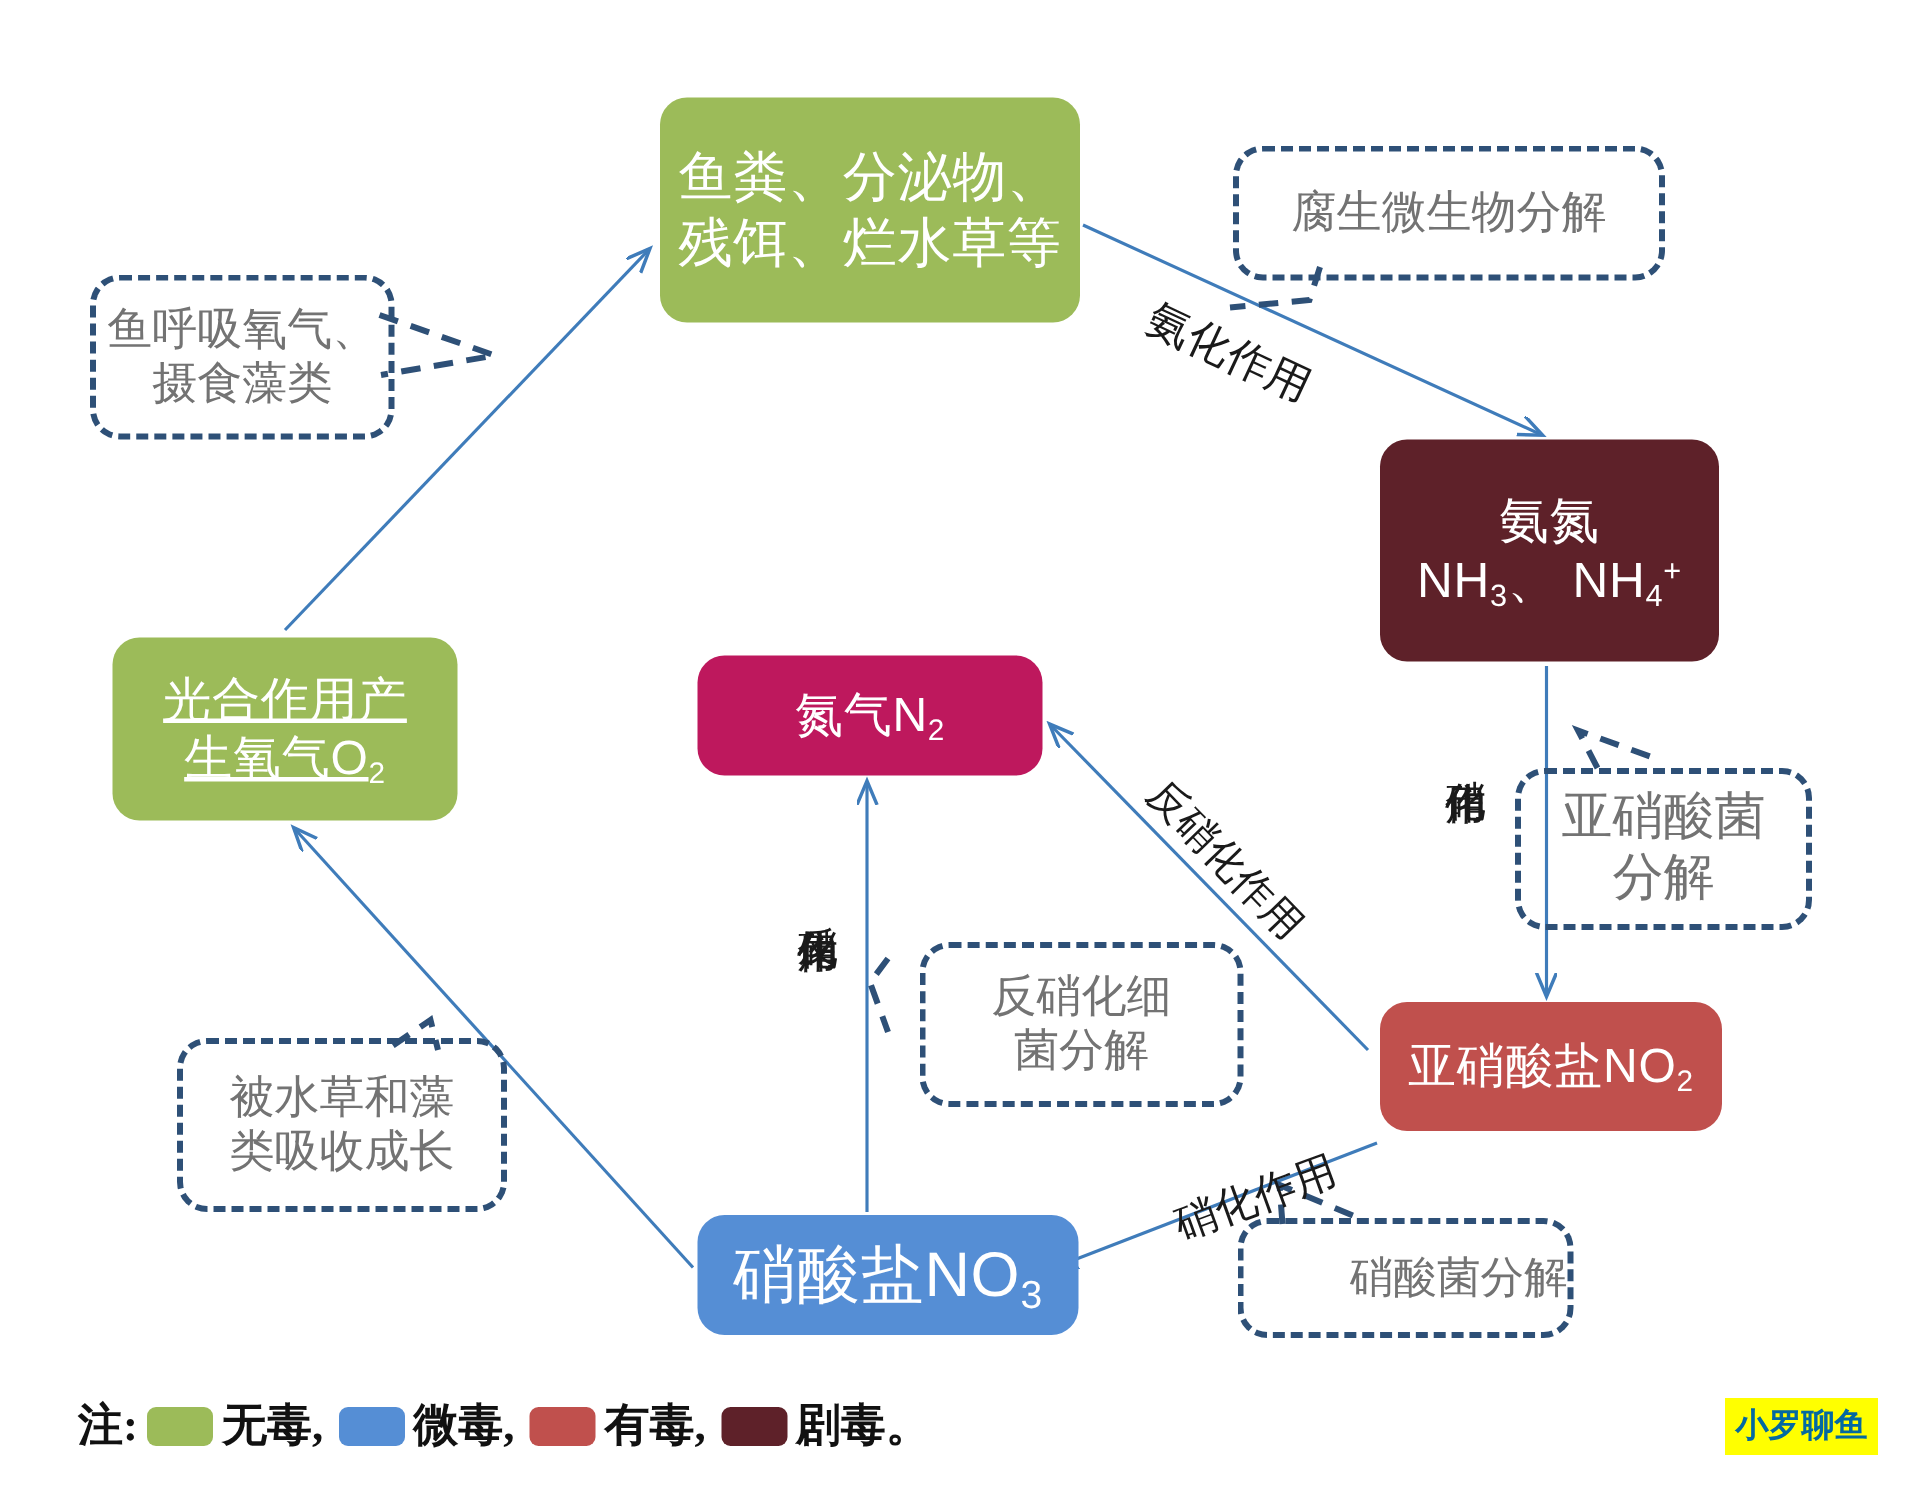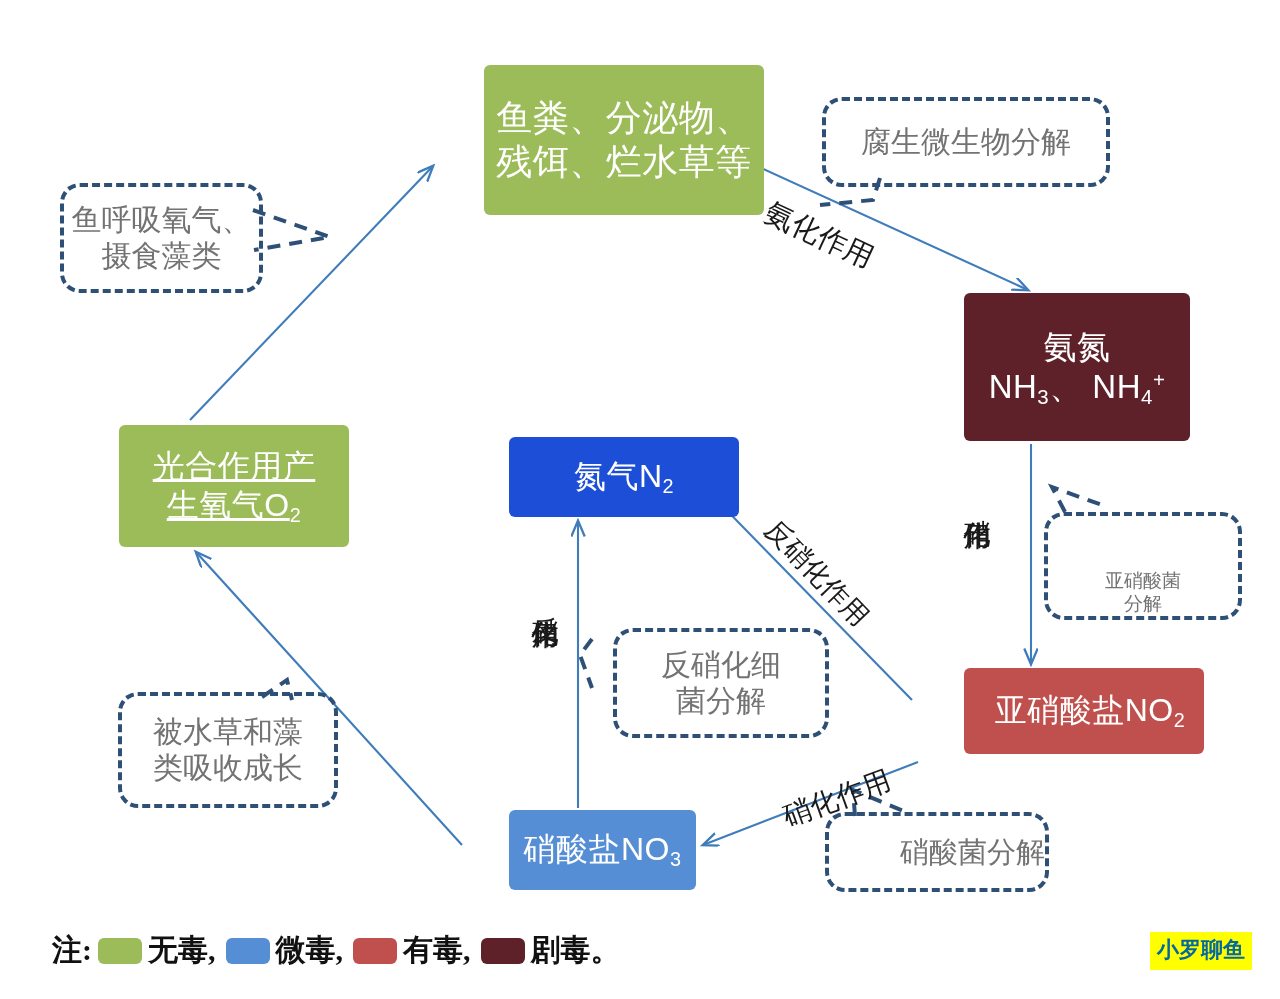--- a/index.html
+++ b/index.html
@@ -11,29 +11,28 @@
     overflow:hidden;
   }
   #stage{position:relative;width:1280px;height:999px;}
 
   
   #edges{position:absolute;left:0;top:0;width:1280px;height:999px;}
 
   
   .node{
     position:absolute;
-    border-radius:6px;
+    border-radius:18px;
     color:#ffffff;
     display:flex;align-items:center;justify-content:center;
     text-align:center;
     line-height:1.22;
     letter-spacing:0.5px;
     font-weight:400;
     z-index:3;
-    margin-left:44px;
   }
   .node .inner{padding:0 6px;}
   .node sub{font-size:0.62em;vertical-align:baseline;position:relative;top:0.28em;}
   .node sup{font-size:0.62em;vertical-align:baseline;position:relative;top:-0.52em;}
 
   
   .callout{
     position:absolute;
     border:4px dashed #2e5077;
     border-radius:20px;
@@ -133,33 +132,33 @@
     </div>
   </div>
 
   <div class="node" style="left:75px;top:425px;width:230px;height:122px;background:#9cbb59;font-size:32px;text-decoration:underline;">
     <div class="inner">
       <span>光合作用产</span><br>
       <span>生氧气O<sub>2</sub></span>
     </div>
   </div>
 
-  <div class="node" style="left:465px;top:437px;width:230px;height:80px;background:#1d4ed8;font-size:32px;">
+  <div class="node" style="left:465px;top:437px;width:230px;height:80px;background:#be185d;font-size:32px;">
     <div class="inner">
       <span>氮气N<sub>2</sub></span>
     </div>
   </div>
 
-  <div class="node" style="left:920px;top:668px;width:228px;height:86px;background:#c0504d;font-size:32px;padding-left:12px;">
+  <div class="node" style="left:920px;top:668px;width:228px;height:86px;background:#c0504d;font-size:32px;">
     <div class="inner">
       <span>亚硝酸盐NO<sub>2</sub></span>
     </div>
   </div>
 
-  <div class="node" style="left:465px;top:810px;width:187px;height:80px;background:#558ed5;font-size:32px;">
+  <div class="node" style="left:465px;top:810px;width:254px;height:80px;background:#558ed5;font-size:42px;">
     <div class="inner">
       <span>硝酸盐NO<sub>3</sub></span>
     </div>
   </div>
 
   <svg class="callout-tail" style="left:0;top:0;width:1280px;height:999px;" viewBox="0 0 1280 999">
     <g fill="none" stroke="#2e5077" stroke-width="4" stroke-dasharray="13 9" stroke-linecap="butt">
 
       <path d="M253,210 L330,237 L254,250"></path>
 
@@ -181,21 +180,21 @@
       <span>摄食藻类</span>
     </div>
   </div>
 
   <div class="callout" style="left:822px;top:97px;width:280px;height:82px;font-size:30px;">
     <div>
       <span>腐生微生物分解</span>
     </div>
   </div>
 
-  <div class="callout" style="left:1044px;top:512px;width:190px;height:100px;font-size:19px;align-items:flex-end;">
+  <div class="callout" style="left:1010px;top:512px;width:190px;height:100px;font-size:34px;">
     <div>
       <span>亚硝酸菌</span><br>
       <span>分解</span>
     </div>
   </div>
 
   <div class="callout" style="left:613px;top:628px;width:208px;height:102px;font-size:30px;">
     <div>
       <span>反硝化细</span><br>
       <span>菌分解</span>

